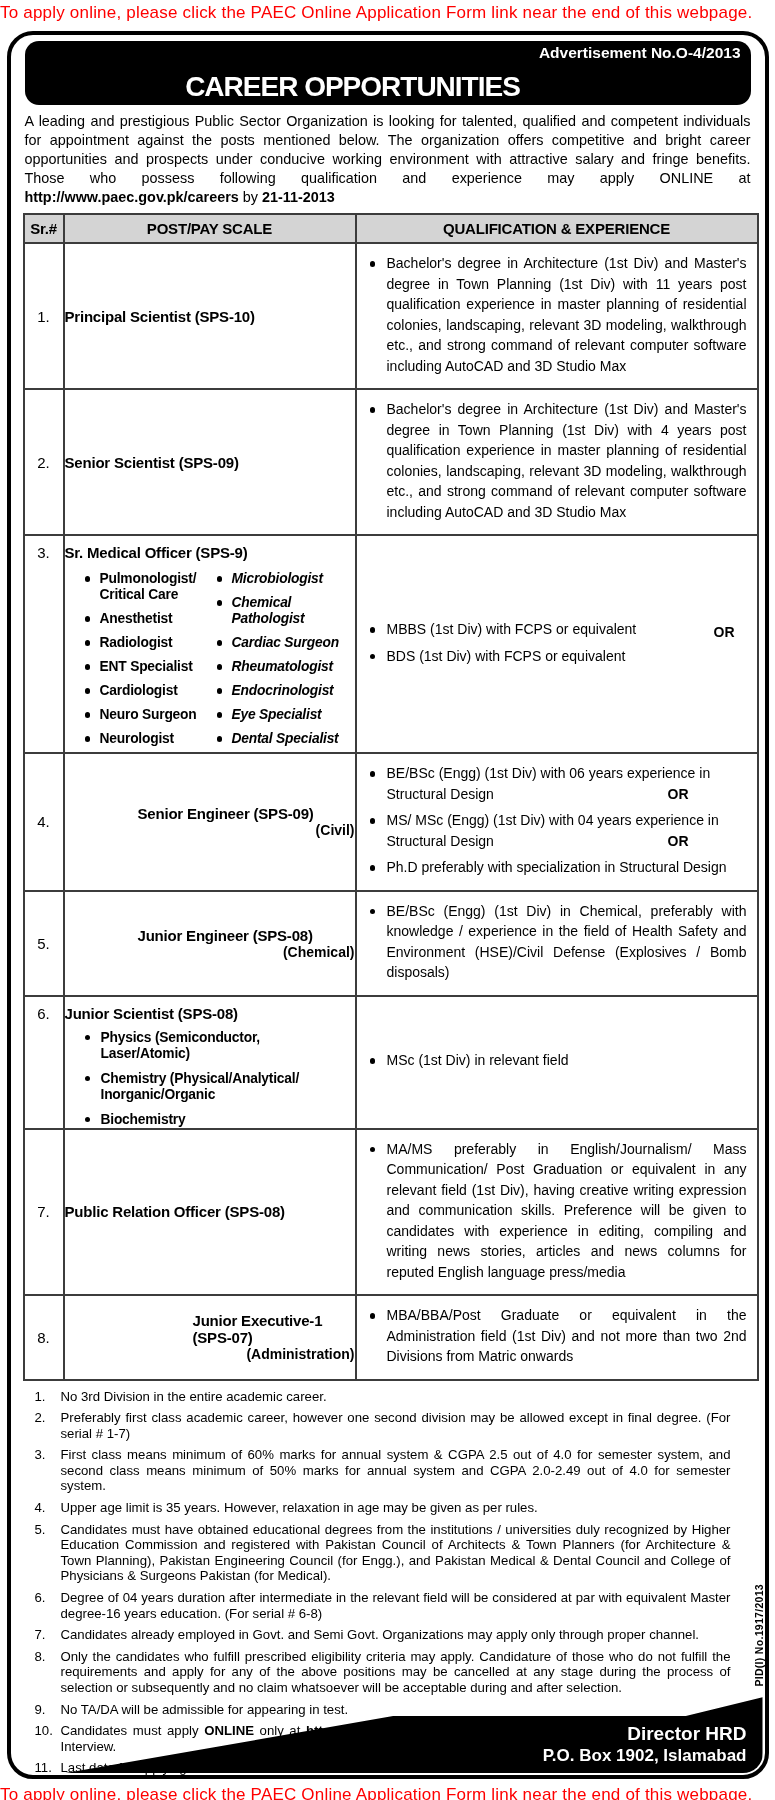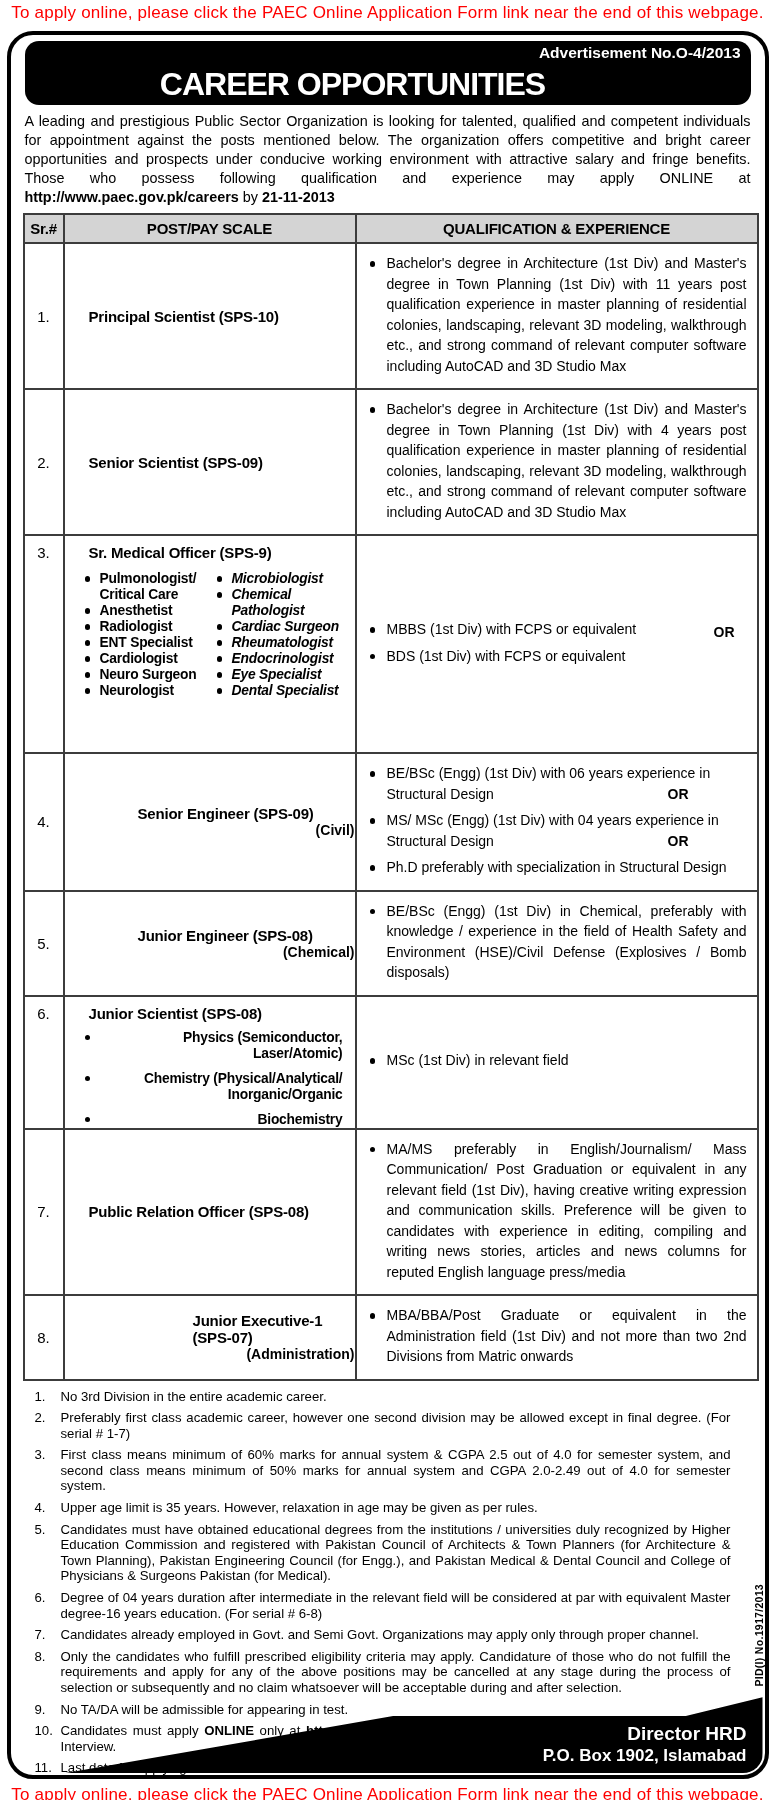--- a/index.html
+++ b/index.html
@@ -1,65 +1,65 @@
 <!DOCTYPE html>
 <html><head>
 <meta charset="utf-8">
 <style>
   * { margin:0; padding:0; box-sizing:border-box; }
   html,body { width:775px; height:1800px; background:#fff; font-family:"Liberation Sans", sans-serif; color:#000; overflow:hidden; }
-  .banner { color:#fe0000; font-size:17px; text-align:center; line-height:20px; letter-spacing:0.2px; }
+  .banner { color:#fe0000; font-size:17px; text-align:left; line-height:20px; letter-spacing:0.2px; }
   .banner.top { margin-top:3px; }
   .banner.bottom { margin-top:6px; }
 
   .frame { position:relative; width:762px; height:1748px; margin:8px auto 0 auto; border:4px solid #000;
            border-radius:26px; padding:6px 12px 0 12px; background:#fff; }
 
   .header-bar { position:relative; height:64px; background:#000; border-radius:14px; margin:0 2px; }
   .page-title { position:absolute; left:0; right:70px; bottom:2px; text-align:center; color:#fff;
-                font-weight:bold; font-size:32px; letter-spacing:-1px; }
+                font-weight:bold; font-size:28px; letter-spacing:-1px; }
   .advert-no { position:absolute; top:3px; right:10px; color:#fff; font-weight:bold; font-size:15.5px; }
 
   .intro { margin:7px 2px 0 2px; font-size:14.4px; line-height:19px; text-align:justify; }
   .intro b { white-space:nowrap; }
 
   table.posts { border-collapse:collapse; width:736px; margin:6px auto 0 auto; }
   table.posts th, table.posts td { border:2px solid #3c3c3c; }
   table.posts th { background:#d4d4d4; font-size:15px; font-weight:bold; height:29px; letter-spacing:-0.2px; }
   td.sr { width:40px; text-align:center; font-size:15px; vertical-align:middle; }
   td.post { width:292px; vertical-align:middle; font-size:15px; }
   td.qual { vertical-align:top; font-size:14px; padding:6px 10px 6px 4px;margin-left:8px; }
   td.v-top { vertical-align:top; }
   td.v-mid { vertical-align:middle; }
   td.sr.v-top { padding-top:8px; }
 
   .ptitle { font-weight:bold; font-size:15px; letter-spacing:-0.2px; }
-  .pad-a { padding-left:24px; }
+  .pad-a { padding-left:0; }
   .pad-b { padding-left:73px; }
   .pad-c { padding-left:128px; }
   td.post .sub { font-weight:bold; font-size:14px;text-align:right; }
 
   .qitem { position:relative; padding-left:26px; margin:3px 0 6px 0; line-height:20.5px; }
   .qitem .dot, .sitem .dot, .jitem .dot { position:absolute; width:5.5px; height:5.5px; border-radius:50%; background:#000; }
   .qitem .dot { left:9px; top:8px; }
   .qtext { text-align:justify; }
   .qtext.noj { text-align:left; }
   .or { position:absolute; font-weight:bold; font-size:14px; }
   .or.r1 { right:12px; top:3px; }
   .or.r2 { right:58px; bottom:0; }
 
   .speccols { display:flex; margin:10px 0 0 20px; }
-  .spec-col { display:flex; flex-direction:column; row-gap:0; }
+  .spec-col { display:flex; flex-direction:column; row-gap:8px; }
   .spec-col.left { width:132px; }
   .spec-col.right { width:138px;font-style:italic; }
   .sitem { position:relative; padding-left:15px; font-weight:bold; font-size:13.8px; line-height:16px; letter-spacing:-0.2px; }
   .sitem .dot { left:0; top:5px; }
 
   .jlist { margin:8px 0 0 20px; display:flex; flex-direction:column; row-gap:9px; width:258px; }
-  .jitem { position:relative; padding-left:16px; font-weight:bold; font-size:13.8px; line-height:16px; letter-spacing:-0.2px;text-align:right; }
+  .jitem { position:relative; padding-left:16px; font-weight:bold; font-size:13.8px; line-height:16px; letter-spacing:-0.2px; }
   .jitem .dot { left:0; top:5px; }
 
   .reqs { margin:8px 2px 0 4px; padding-right:20px; }
   .reqs h3 { font-size:16px; letter-spacing:-0.2px; margin-bottom:4px; }
   .req { display:flex; margin-bottom:6px; font-size:13.2px; line-height:15.6px; }
   .req .num { width:34px; flex:0 0 34px; padding-left:8px; }
   .req .txt { flex:1; text-align:justify; }
 
   .ribbon { position:absolute; left:55px; right:2px; bottom:2px; height:78px; background:#000;
             border-bottom-right-radius:20px;

